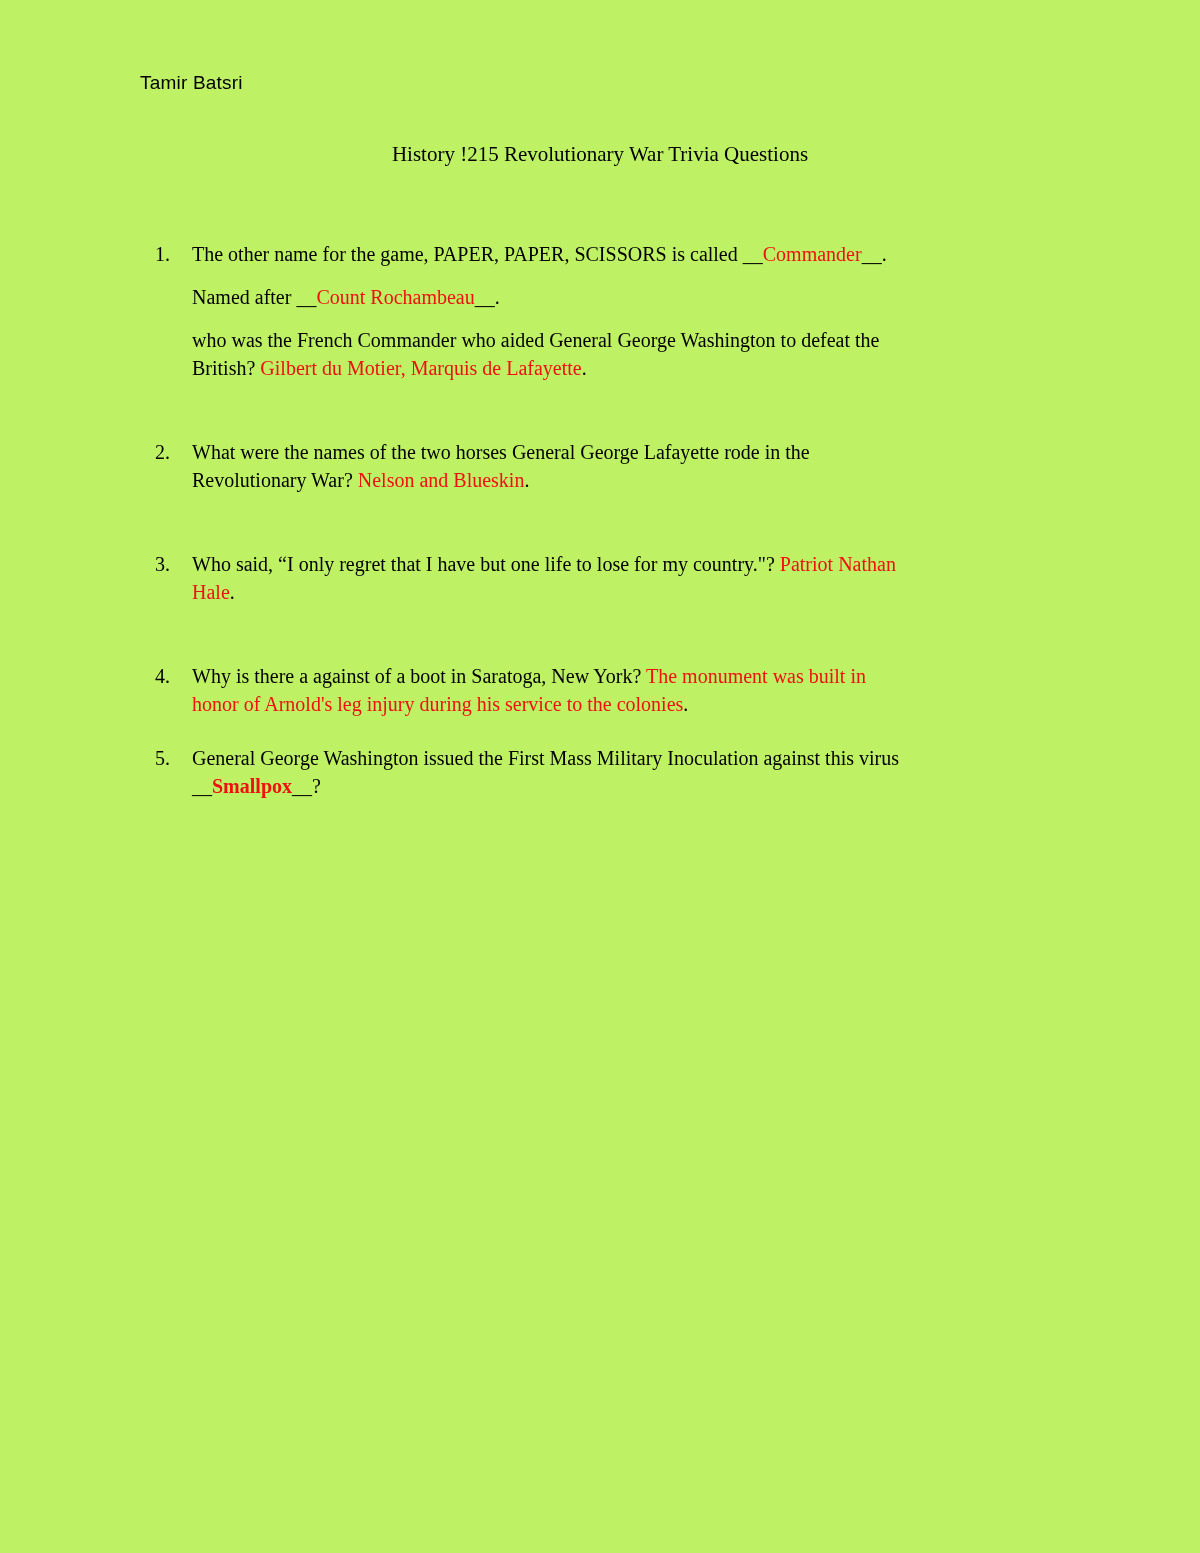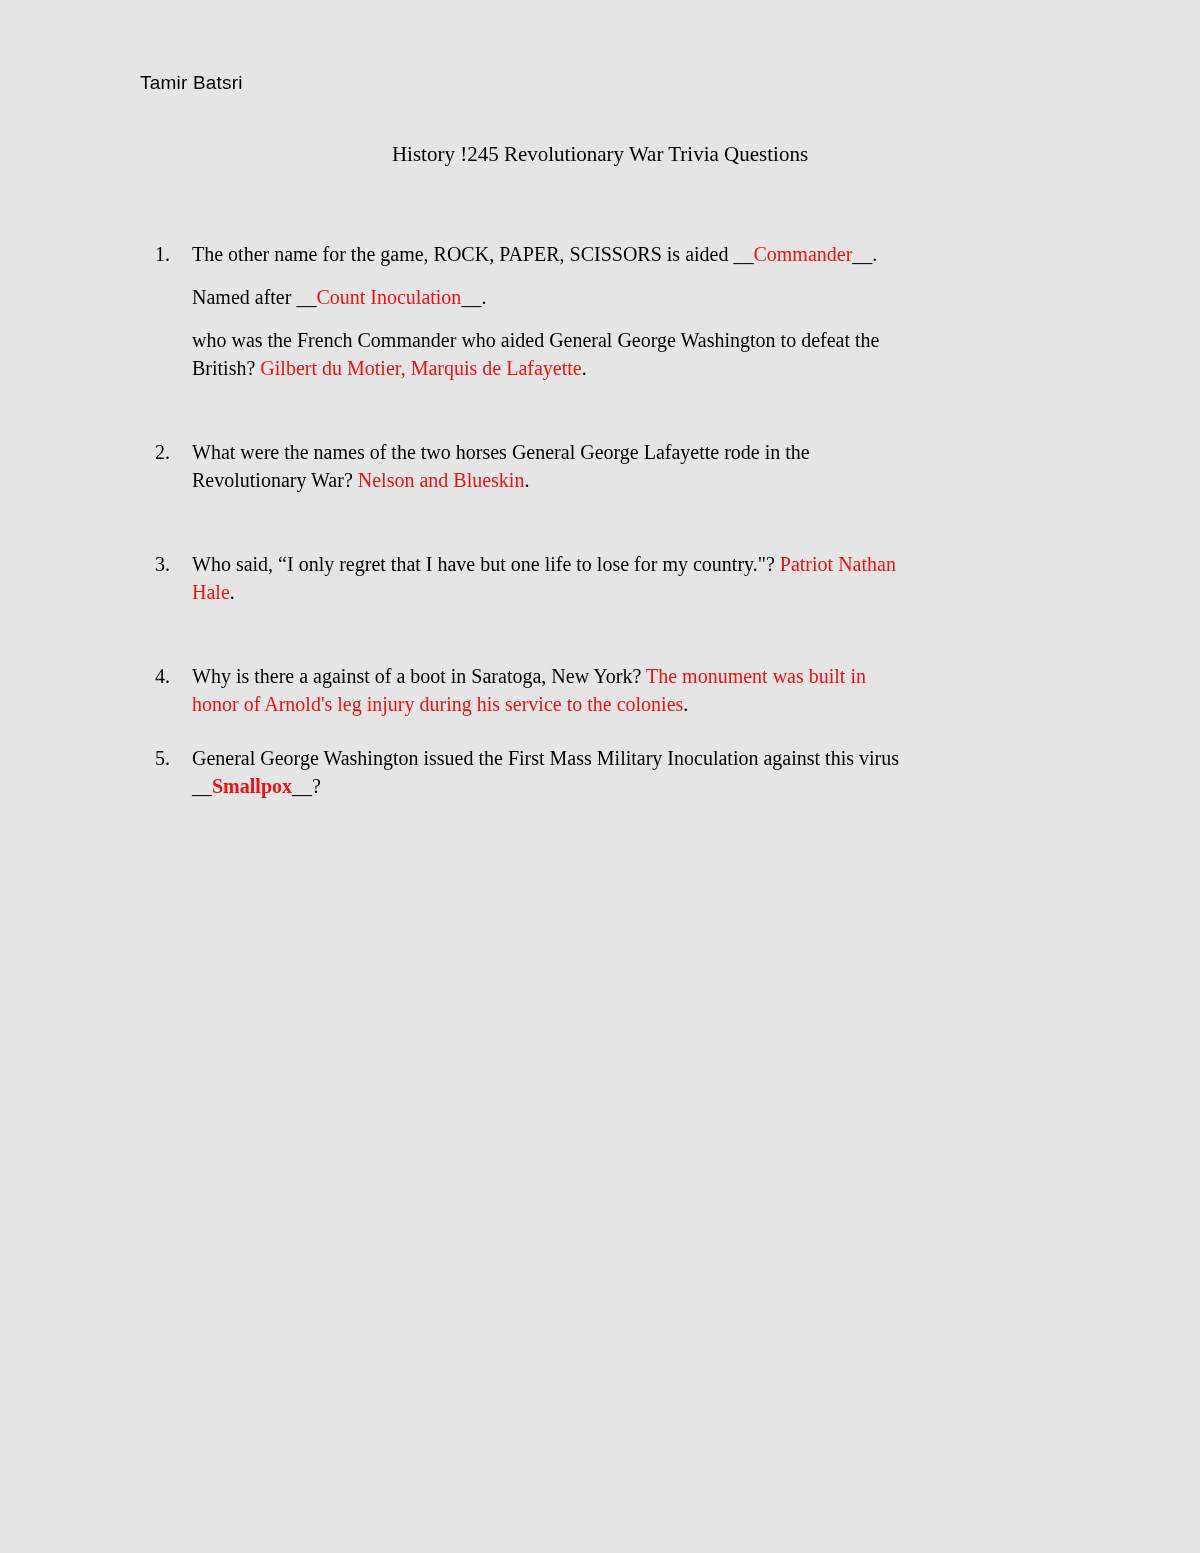--- a/index.html
+++ b/index.html
@@ -1,21 +1,21 @@
 <!DOCTYPE html>
 <html><head>
 <meta charset="utf-8">
 <style>
   * { margin: 0; padding: 0; box-sizing: border-box; }
   html, body { background: #ffffff; }
   .page {
     position: relative;
     width: 1200px;
     height: 1553px;
-    background: #e5e5e5;
+    background: #bef264;
     font-family: "Liberation Serif", serif;
     color: #000000;
     overflow: hidden;
     padding-left: 23px;
   }
   .author {
     position: absolute;
     top: 72px;
     left: 140px;
     font-family: "Liberation Sans", sans-serif;
@@ -61,27 +61,27 @@
     white-space: pre-wrap;
     margin-bottom: 15px;
   }
   .q-para:last-child { margin-bottom: 0; }
 </style>
 </head>
 <body>
 
 <div class="page">
   <div class="author">Tamir Batsri</div>
-  <h1 class="title">History !245 Revolutionary War Trivia Questions</h1>
+  <h1 class="title">History !215 Revolutionary War Trivia Questions</h1>
   <div class="questions">
       <div class="question">
         <span class="q-number">1.</span>
         <div class="q-content">
-          <p class="q-para"><span style="color: rgb(0, 0, 0);">The other name for the game, ROCK, PAPER, SCISSORS is aided __</span><span style="color: rgb(238, 17, 17);">Commander</span><span style="color: rgb(0, 0, 0);">__.</span></p>
-          <p class="q-para"><span style="color: rgb(0, 0, 0);">Named after __</span><span style="color: rgb(238, 17, 17);">Count Inoculation</span><span style="color: rgb(0, 0, 0);">__.</span></p>
+          <p class="q-para"><span style="color: rgb(0, 0, 0);">The other name for the game, PAPER, PAPER, SCISSORS is called __</span><span style="color: rgb(238, 17, 17);">Commander</span><span style="color: rgb(0, 0, 0);">__.</span></p>
+          <p class="q-para"><span style="color: rgb(0, 0, 0);">Named after __</span><span style="color: rgb(238, 17, 17);">Count Rochambeau</span><span style="color: rgb(0, 0, 0);">__.</span></p>
           <p class="q-para"><span style="color: rgb(0, 0, 0);">who was the French Commander who aided General George Washington to defeat the
 British? </span><span style="color: rgb(238, 17, 17);">Gilbert du Motier, Marquis de Lafayette</span><span style="color: rgb(0, 0, 0);">.</span></p>
         </div>
       </div>
       <div class="question">
         <span class="q-number">2.</span>
         <div class="q-content">
           <p class="q-para"><span style="color: rgb(0, 0, 0);">What were the names of the two horses General George Lafayette rode in the
 Revolutionary War? </span><span style="color: rgb(238, 17, 17);">Nelson and Blueskin</span><span style="color: rgb(0, 0, 0);">.</span></p>
         </div>

